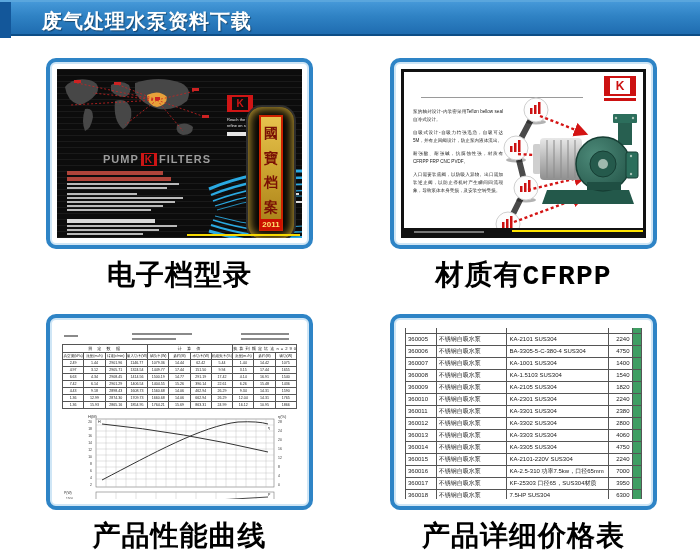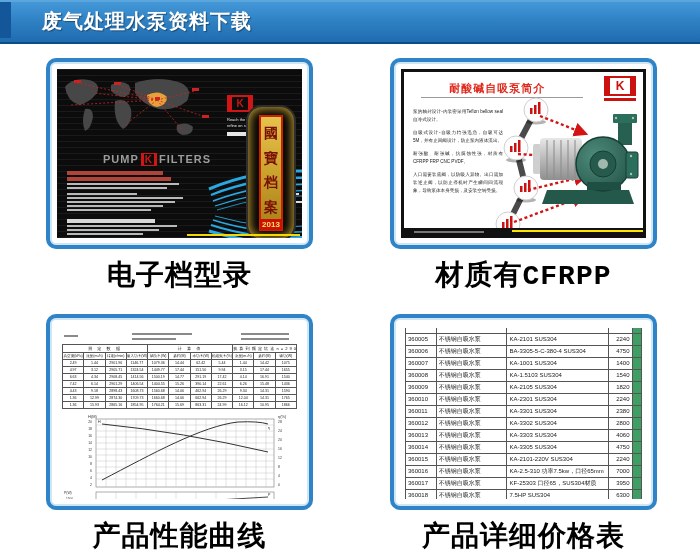--- a/index.html
+++ b/index.html
@@ -5,21 +5,21 @@
   * { box-sizing: border-box; margin: 0; padding: 0; }
   html,body { width:700px; height:552px; }
   body {
     position: relative;
     font-family: "Liberation Sans", sans-serif;
     background:#ffffff;
     overflow:hidden;
   }
   
   .header {
-    position:absolute; left:0; top:0; width:700px; height:44px;
+    position:absolute; left:0; top:0; width:700px; height:36px;
     background:linear-gradient(180deg,#4598d8 0%,#2f82c4 45%,#1f6cb0 100%);
     border-top:2px solid #5aa6dd;
     border-bottom:2px solid #0d4d86;
   }
   .header-accent { position:absolute; left:0; top:0; width:11px; height:36px; background:#13579a; }
   .header-title {
     position:absolute; left:42px; top:6px; color:#fff;
     font-size:20px; font-weight:bold; letter-spacing:1px;
     text-shadow:1px 1px 1px rgba(0,0,0,.4);
   }
@@ -223,30 +223,29 @@
       <div class="bar" style="width:52px; background:#dcdcdc;"></div>
       <div class="bar" style="width:48px; background:#dcdcdc;"></div>
       <div class="bar" style="width:56px; background:#dcdcdc;"></div>
       <div class="bar" style="width:42px; background:#dcdcdc;"></div>
       <div class="bar" style="width:38px; background:#dcdcdc;"></div>
     </div>
 
     <div class="gold-banner">
       <div class="gold-strip">
         <div class="gold-chars">國寶档案</div>
-        <div class="gold-year">2013</div>
+        <div class="gold-year">2011</div>
       </div>
     </div>
     <div class="cat-yellow"></div>
   </div>
 </div>
 
 <div class="panel p2">
   <div class="slide">
-    <div class="slide-title">耐酸碱自吸泵简介</div>
     <div class="slide-rule"></div>
     <div class="slide-logo">K</div>
     <div class="slide-logo-phone"></div>
 
     <div class="slide-paras">
 
         <p>泵的轴封设计-内装密采用Teflon bellow seal自冷式设计。</p>
 
         <p>自吸式设计-自吸力特强迅急，自吸可达5M，并有止回阀设计，防止泵内液体流出。</p>
 

